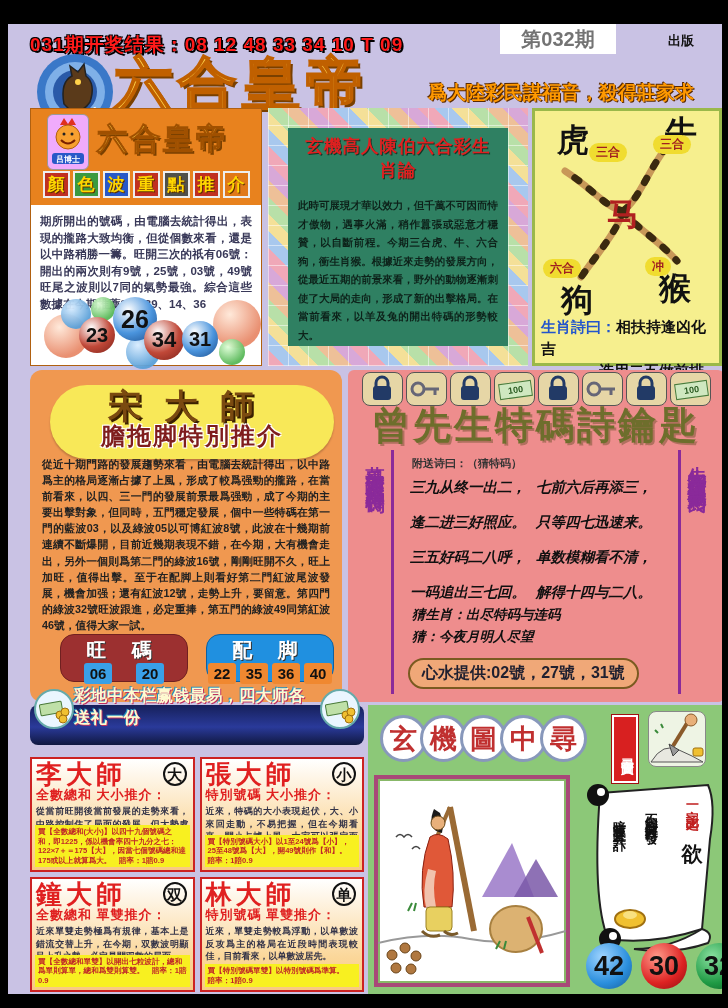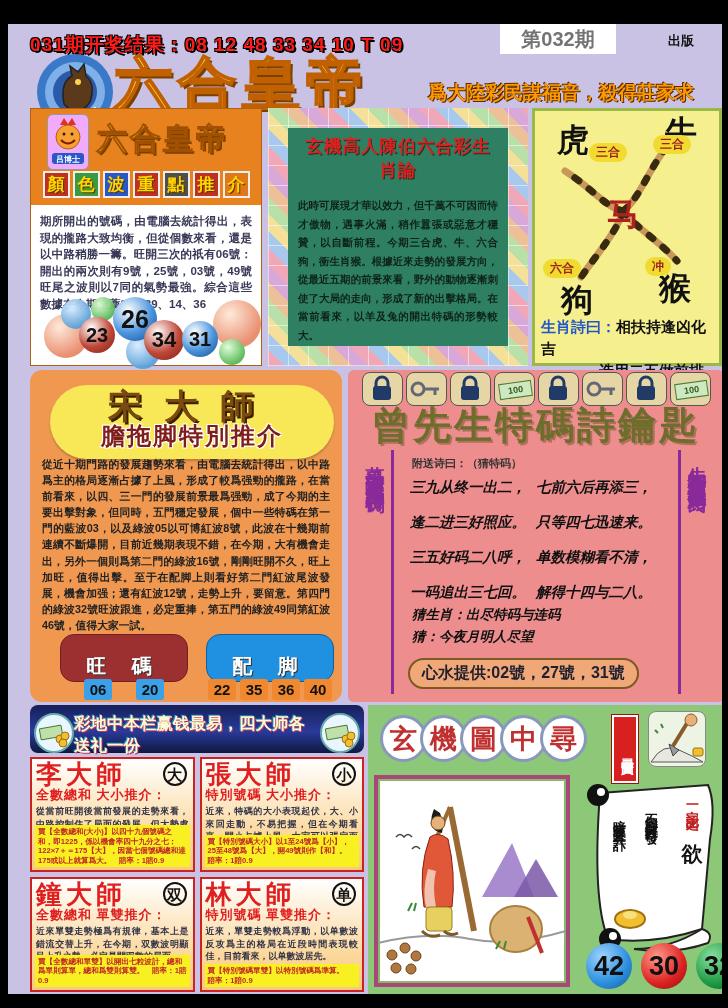--- a/index.html
+++ b/index.html
@@ -66,21 +66,21 @@
   
   .sp { position:absolute; left:22px; top:346px; width:312px; height:332px; background:#f09850; border-radius:12px; }
   .sp-bubble { position:absolute; left:20px; top:2px; width:284px; height:74px; background:#f8e858; border-radius:38px;
     text-align:center; box-shadow:0 2px 2px rgba(0,0,0,.2);margin-top:13px; }
   .sp-title { font-size:34px; font-weight:bold; color:#7a4a10; letter-spacing:22px; line-height:38px;
     text-shadow:2px 2px 0 #3a2000; margin-top:2px; }
   .sp-sub { font-size:24px; font-weight:bold; color:#7f1d1d; letter-spacing:2px; line-height:26px; margin-top:-2px;
     text-shadow:1px 1px 0 #fff, -1px -1px 0 #fff, 1px -1px 0 #fff, -1px 1px 0 #fff; }
   .sp-body { position:absolute; left:0; top:82px; padding:4px 12px; font-size:10.8px; font-weight:bold; color:#222;
     line-height:16.1px; text-align:justify; }
-  .hotbox { position:absolute; top:264px; height:48px; border-radius:14px; text-align:center; padding-top:20px; }
+  .hotbox { position:absolute; top:264px; height:48px; border-radius:14px; text-align:center; padding-top:4px; }
   .hotbox .hb-label { color:#fff; font-size:20px; font-weight:bold; letter-spacing:10px; line-height:22px;
     text-shadow:1px 1px 0 #333; }
   .hotbox .chips { display:flex; justify-content:center; gap:24px; margin-top:2px; }
   .chip { width:28px; height:21px; border-radius:3px; font-size:15px; font-weight:bold; color:#111; line-height:21px; text-align:center; }
   .box-hot { left:30px; width:128px; background:#9c3030; border:1px solid #702020; }
   .box-hot .chip { background:#3aa0e8; }
   .box-pair { left:176px; width:128px; background:#2090e0; border:1px solid #1060a0; }
   .box-pair .chips { gap:4px; }
   .box-pair .chip { background:#f08830; }
 
@@ -98,22 +98,22 @@
   .gp-poem { position:absolute; left:62px; top:108px; width:252px; display:grid; grid-template-columns:1fr 1fr;
     row-gap:16px; font-size:14.5px; font-weight:bold; color:#101010; font-family:"DejaVu Serif", serif; font-style:italic; }
   .gp-guess { position:absolute; left:64px; font-size:13.5px; font-weight:bold; color:#101010; font-family:"DejaVu Serif", serif; font-style:italic; }
   .gp-tip { position:absolute; left:60px; top:288px; background:#f0a878; border:2px solid #7a5a20; border-radius:16px;
     padding:3px 12px; font-size:16px; font-weight:bold; color:#202030; }
   .bill-mini { position:absolute; left:4px; top:9px; width:33px; height:16px; background:#cfe8c0; border:1px solid #4a7a3a;
     font-size:9px; font-weight:bold; color:#2a5a20; text-align:center; line-height:14px; transform:rotate(-8deg); }
 
   
   .mp { position:absolute; left:22px; top:681px; width:334px; height:287px; }
-  .mp-banner { position:absolute; left:0; top:0; width:100%; height:48px; border-radius:8px;
-    background:linear-gradient(180deg,#16205a,#2a3a9a 55%,#101840); display:flex; align-items:flex-start; justify-content:space-between; padding:8px 4px; }
+  .mp-banner { position:absolute; left:0; top:0; width:100%; height:40px; border-radius:8px;
+    background:linear-gradient(180deg,#16205a,#2a3a9a 55%,#101840); display:flex; align-items:flex-end; justify-content:space-between; padding:16px 4px; }
   .mp-banner-text { font-size:16.5px; font-weight:bold; color:#fefad0; letter-spacing:0;
     text-shadow:1px 1px 0 #c03060, -1px -1px 0 #2090c0; }
   .money-circ { width:40px; height:40px; border-radius:50%; background:#eaf6ff; border:2px solid #6aa; position:relative; overflow:hidden; flex:none; }
   .mp-grid { position:absolute; left:0; top:52px; width:100%; display:grid; grid-template-columns:1fr 1fr; gap:5px; }
   .mcard { height:115px; border:2px solid #cc2222; background:linear-gradient(180deg,#fff, #fbd79a 70%, #f8c883);
     position:relative; padding:1px 4px; overflow:hidden; }
   .mc-name { font-size:26px; font-weight:bold; color:#e02020; letter-spacing:4px; line-height:28px; display:inline-block; }
   .mc-tag { position:absolute; right:6px; top:3px; width:24px; height:24px; border:2px solid #111; border-radius:50%;
     font-size:15px; font-weight:bold; color:#111; text-align:center; line-height:22px; background:transparent; }
   .mc-sub { font-size:13px; font-weight:bold; color:#e02020; letter-spacing:1px; line-height:14px; }

